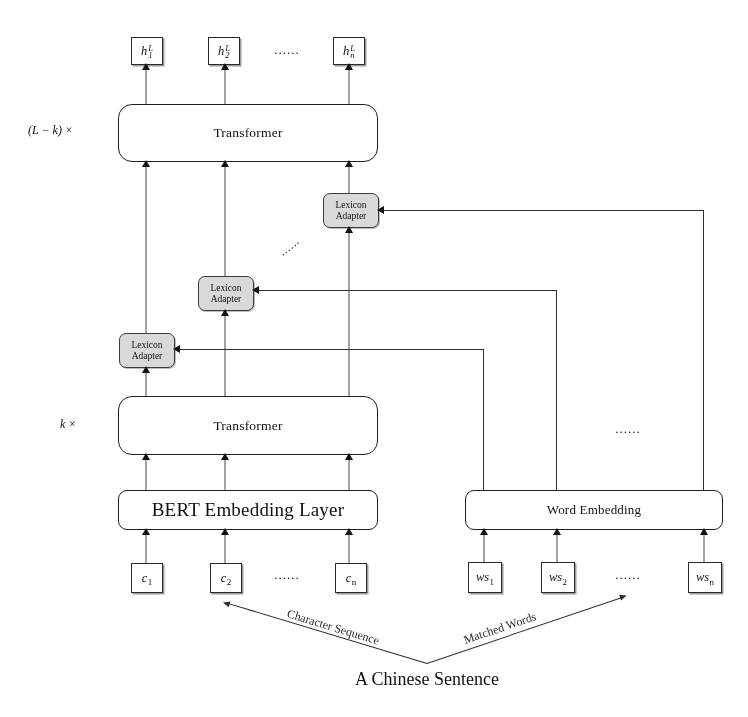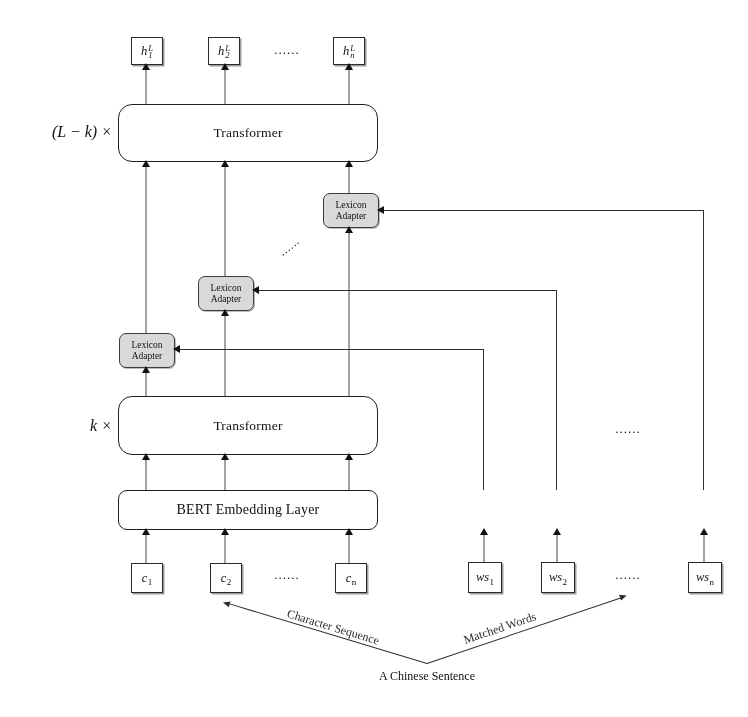--- a/index.html
+++ b/index.html
@@ -33,24 +33,24 @@
   .au{position:absolute;width:0;height:0;border-left:4px solid transparent;
       border-right:4px solid transparent;border-bottom:7px solid #111;}
   .al{position:absolute;width:0;height:0;border-top:4px solid transparent;
       border-bottom:4px solid transparent;border-right:7px solid #111;}
 
   
   .bline{position:absolute;height:1px;background:#2e2e2e;transform-origin:0 50%;}
   .bline .ah-r{position:absolute;right:-5px;top:-3.5px;width:0;height:0;
       border-top:3.5px solid transparent;border-bottom:3.5px solid transparent;border-left:7px solid #2e2e2e;}
 
-  .mult{position:absolute;font-style:italic;font-size:16px;text-align:right;}
+  .mult{position:absolute;font-style:italic;font-size:12px;text-align:left;}
   .dots{position:absolute;font-size:13px;letter-spacing:1px;text-align:center;}
   .rotlab{position:absolute;font-size:12px;color:#2b2b2b;white-space:nowrap;}
-  .caption{position:absolute;font-size:12px;text-align:center;}
+  .caption{position:absolute;font-size:18px;text-align:center;}
   .watermark{position:absolute;font-family:"Liberation Sans","DejaVu Sans",sans-serif;
              font-size:17px;color:#c0c0c0;text-align:right;}
 </style>
 </head>
 <body>
 
 <div id="canvas">
 
   <div class="sbox" style="left:131px;top:37px;width:30px;height:26px;">
     <span class="mvar">h</span>
@@ -93,22 +93,25 @@
     <span>Lexicon</span>
     <span>Adapter</span>
   </div>
 
   <div class="bigbox" style="left:118px;top:396px;width:258px;height:57px;">
     <span>Transformer</span>
   </div>
   <div class="mult" style="left:60px;top:417px;width:52px;">k ×</div>
   <div class="dots" style="left:608px;top:421px;width:40px;">......</div>
 
-  <div class="bigbox medbox" style="left:118px;top:490px;width:258px;height:38px;font-size:14px;">
+  <div class="bigbox medbox" style="left:118px;top:490px;width:258px;height:38px;font-size:19px;">
     <span>BERT Embedding Layer</span>
+  </div>
+  <div class="bigbox medbox" style="left:465px;top:490px;width:256px;height:38px;font-size:13px;">
+    <span>Word Embedding</span>
   </div>
 
   <div class="sbox" style="left:131px;top:563px;width:30px;height:28px;">
     <span class="mvar">c</span>
       <span class="msub">1</span>
   </div>
   <div class="sbox" style="left:210px;top:563px;width:30px;height:28px;">
     <span class="mvar">c</span>
       <span class="msub">2</span>
   </div>

